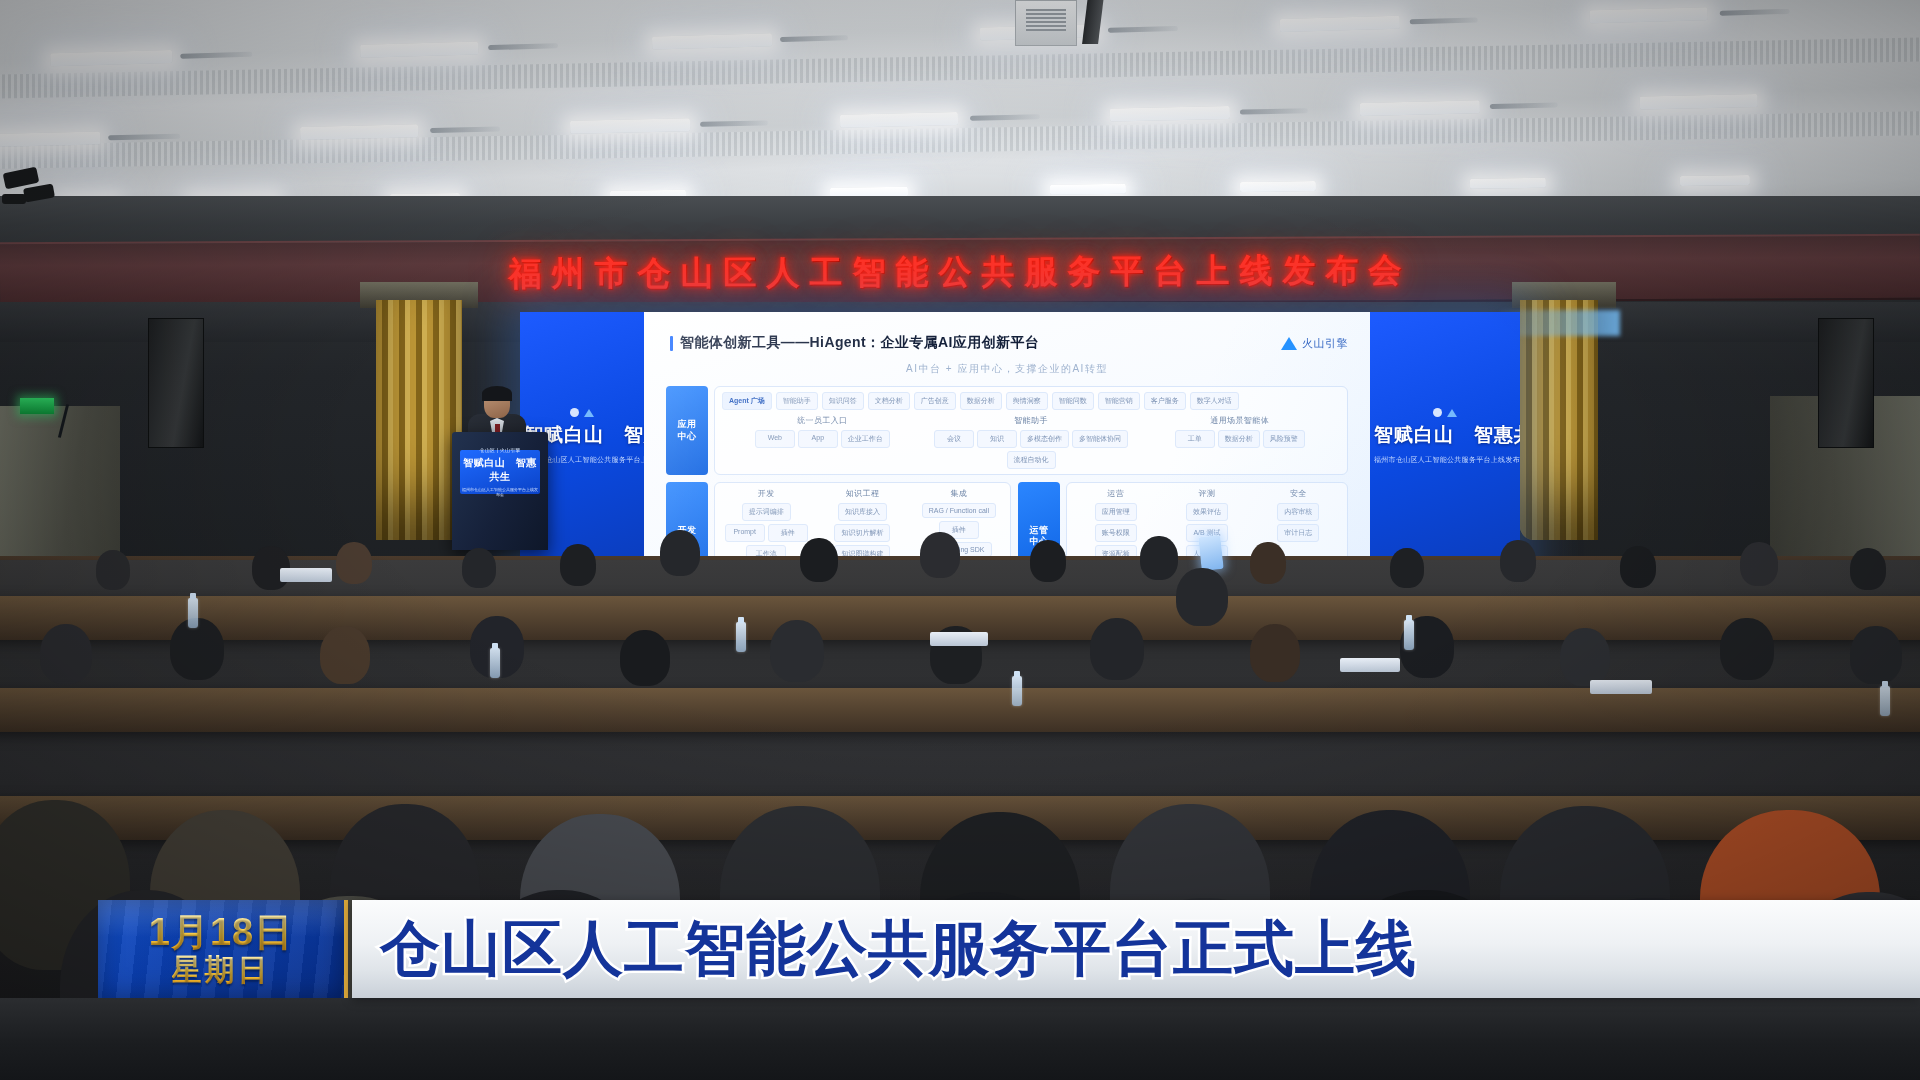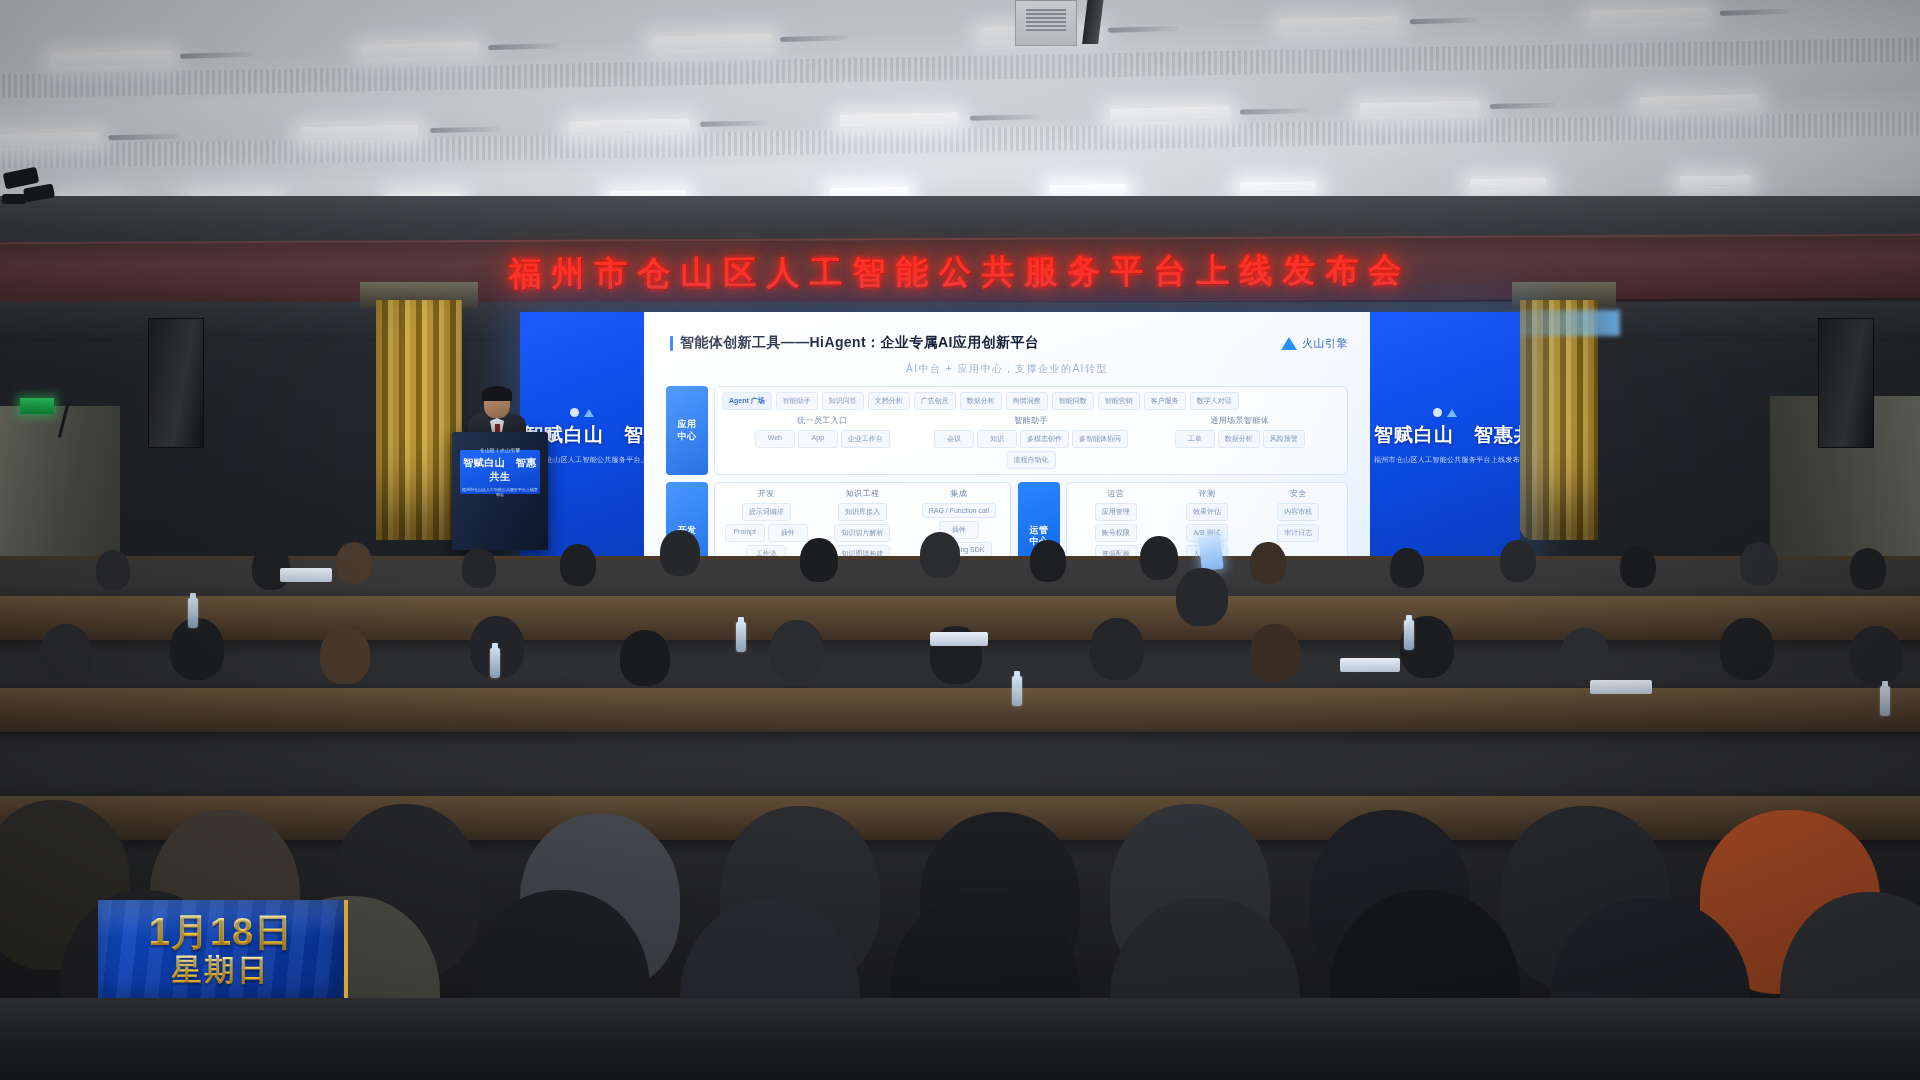--- a/index.html
+++ b/index.html
@@ -784,16 +784,19 @@
   </div>
 
   <div class="vignette"></div>
 
 
   <div class="lower3">
     <div class="date-box">
       <div class="d1">1月18日</div>
       <div class="d2">星期日</div>
     </div>
+    <div class="headline-bar">
+      <div class="headline">仓山区人工智能公共服务平台正式上线</div>
+    </div>
   </div>
   <div class="bottom-strip"></div>
 
 </div>
 
 </body></html>

